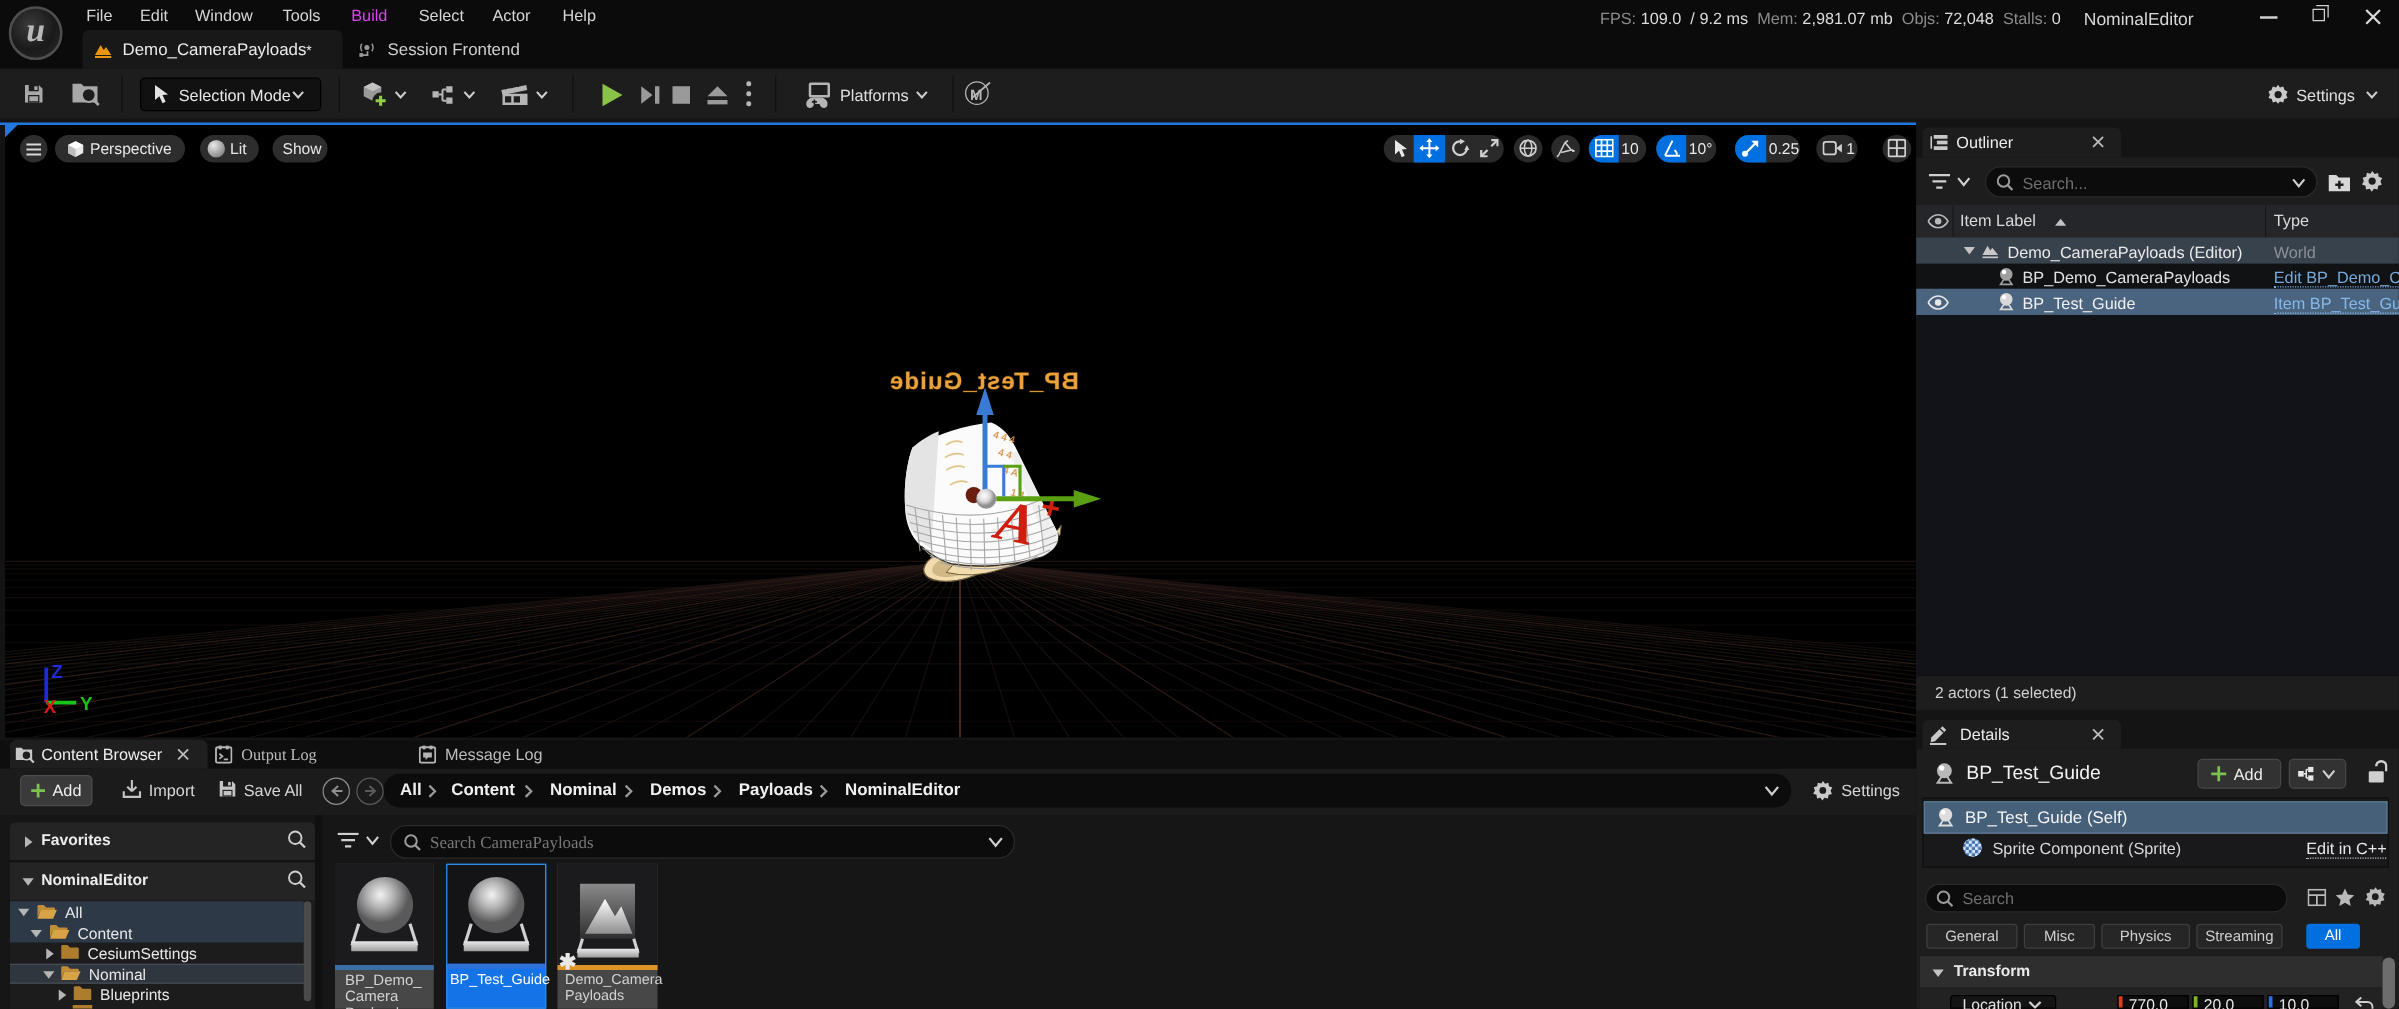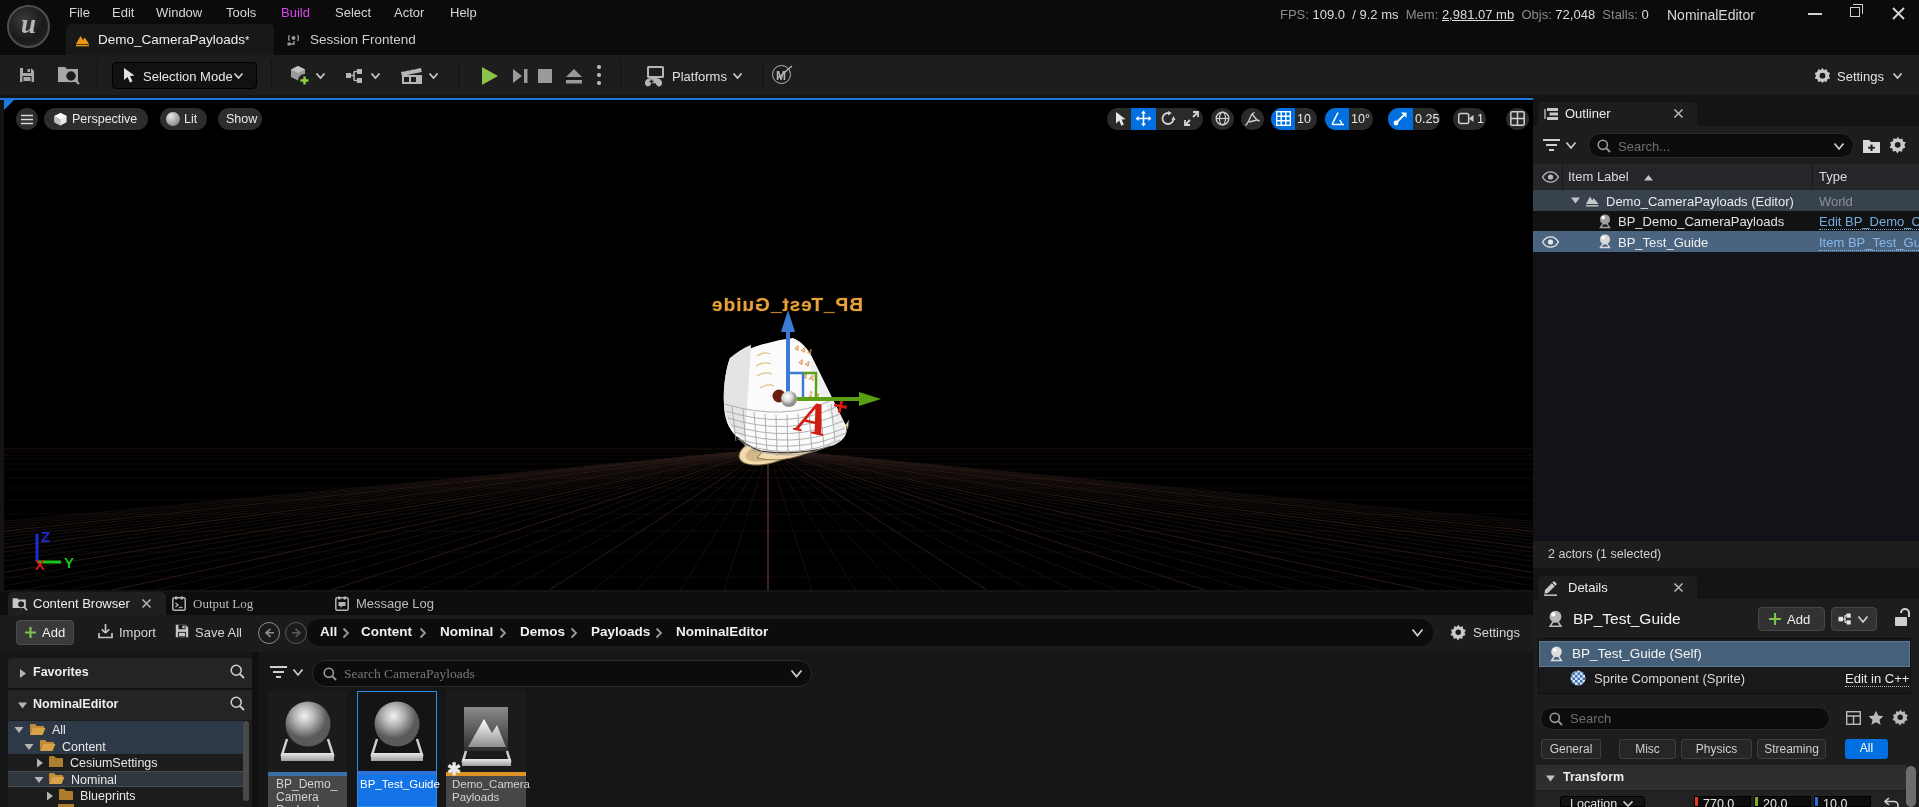--- a/index.html
+++ b/index.html
@@ -20,21 +20,21 @@
 <div class="txt" style="left:7px;top:9px;width:43px;text-align:center;font-size:27px;font-weight:bold;color:#b9b9b9;font-family:'Liberation Serif',serif;font-style:italic;">u</div>
 <div class="txt" style="left:69px;top:5px;font-size:13px;color:#d6d6d6;">File</div>
 <div class="txt" style="left:112px;top:5px;font-size:13px;color:#d6d6d6;">Edit</div>
 <div class="txt" style="left:156px;top:5px;font-size:13px;color:#d6d6d6;">Window</div>
 <div class="txt" style="left:226px;top:5px;font-size:13px;color:#d6d6d6;">Tools</div>
 <div class="txt" style="left:281px;top:5px;font-size:13px;color:#d946ef;">Build</div>
 <div class="txt" style="left:335px;top:5px;font-size:13px;color:#d6d6d6;">Select</div>
 <div class="txt" style="left:394px;top:5px;font-size:13px;color:#d6d6d6;">Actor</div>
 <div class="txt" style="left:450px;top:5px;font-size:13px;color:#d6d6d6;">Help</div>
 
-<div class="txt" style="left:1280px;top:7px;font-size:13px;color:#8b8b8b;">FPS: <span style="color:#dcdcdc;">109.0</span>&nbsp; <span style="color:#dcdcdc;">/ 9.2 ms</span>&nbsp; Mem: <span style="color:#dcdcdc;text-decoration:underline;">2,981.07 mb</span>&nbsp; Objs: <span style="color:#dcdcdc;">72,048</span>&nbsp; Stalls: <span style="color:#dcdcdc;">0</span></div>
+<div class="txt" style="left:1280px;top:7px;font-size:13px;color:#8b8b8b;">FPS: <span style="color:#dcdcdc;">109.0</span>&nbsp; <span style="color:#dcdcdc;">/ 9.2 ms</span>&nbsp; Mem: <span style="color:#dcdcdc;">2,981.07 mb</span>&nbsp; Objs: <span style="color:#dcdcdc;">72,048</span>&nbsp; Stalls: <span style="color:#dcdcdc;">0</span></div>
 <div class="txt" style="left:1667px;top:7px;font-size:14px;color:#d8d8d8;">NominalEditor</div>
 
 <div class="abs" style="left:1808px;top:13px;width:14px;height:2px;background:#d0d0d0;"></div>
 <div class="abs" style="left:1850px;top:7px;width:10px;height:10px;border:1.5px solid #d0d0d0;"></div>
 <div class="abs" style="left:1853px;top:4px;width:10px;height:10px;border-top:1.5px solid #d0d0d0;border-right:1.5px solid #d0d0d0;"></div>
 <svg class="abs" style="left:1891px;top:6px;" width="15" height="15">
       <path d="M2,2 L13,13 M13,2 L2,13" stroke="#d8d8d8" stroke-width="1.8"></path>
     </svg>
 
 <div class="abs" style="left:66px;top:24px;width:208px;height:31px;background:#181818;border-radius:5px 5px 0 0;"></div>
@@ -567,21 +567,21 @@
       <path d="M0.7 5 H14.3 M7.5 5 V13.3" stroke="#b9b9b9" stroke-width="1.4"></path>
     </svg>
 <svg class="abs" style="left:1868px;top:710px;" width="16" height="15">
       <path d="M8 0.8 L10.2 5.6 L15.4 6.2 L11.5 9.7 L12.6 14.8 L8 12.2 L3.4 14.8 L4.5 9.7 L0.6 6.2 L5.8 5.6 Z" fill="#b9b9b9"></path>
     </svg>
 <svg class="abs" style="left:1892px;top:709px;" width="17" height="17" viewBox="0 0 20 20">
       <path d="M10 0.5 L12.2 3.6 L15.8 2.5 L16.4 6.3 L20 7.5 L18.2 10.8 L19.5 14.4 L15.9 15.5 L15.3 19.3 L11.6 18.5 L9.4 21.5 L7.3 18.4 L3.6 19.2 L3.1 15.4 L-0.5 14.2 L1.4 10.9 L0.2 7.3 L3.8 6.2 L4.4 2.4 L8.1 3.3 Z" fill="#b9b9b9" transform="scale(0.88) translate(1.2,0.5)"></path>
       <circle cx="9.7" cy="9.8" r="3.2" fill="#1d1d1d"></circle>
     </svg>
 
-<div class="abs" style="left:1541px;top:739px;width:60px;height:20px;background:#262626;border:1px solid #3e3e3e;border-radius:3px;color:#cfcfcf;font-size:12px;text-align:center;line-height:18px;">General</div>
+<div class="abs" style="left:1541px;top:739px;width:73px;height:20px;background:#262626;border:1px solid #3e3e3e;border-radius:3px;color:#cfcfcf;font-size:12px;text-align:center;line-height:18px;">General</div>
 <div class="abs" style="left:1619px;top:739px;width:57px;height:20px;background:#262626;border:1px solid #3e3e3e;border-radius:3px;color:#cfcfcf;font-size:12px;text-align:center;line-height:18px;">Misc</div>
 <div class="abs" style="left:1681px;top:739px;width:71px;height:20px;background:#262626;border:1px solid #3e3e3e;border-radius:3px;color:#cfcfcf;font-size:12px;text-align:center;line-height:18px;">Physics</div>
 <div class="abs" style="left:1757px;top:739px;width:69px;height:20px;background:#262626;border:1px solid #3e3e3e;border-radius:3px;color:#cfcfcf;font-size:12px;text-align:center;line-height:18px;">Streaming</div>
 <div class="abs" style="left:1845px;top:739px;width:43px;height:20px;background:#0070e0;border-radius:3px;color:#fff;font-size:12px;text-align:center;line-height:19px;">All</div>
 
 <div class="abs" style="left:1536px;top:765px;width:370px;height:26px;background:#2e2e2e;border-bottom:1px solid #1a1a1a;"></div>
 <svg class="abs" style="left:1545px;top:774px;" width="11" height="9">
       <path d="M1 1.5 L10 1.5 L5.5 7.5 Z" fill="#c2c2c2"></path>
     </svg>
 <div class="txt" style="left:1563px;top:770px;font-size:12.5px;font-weight:bold;color:#ebebeb;">Transform</div>

